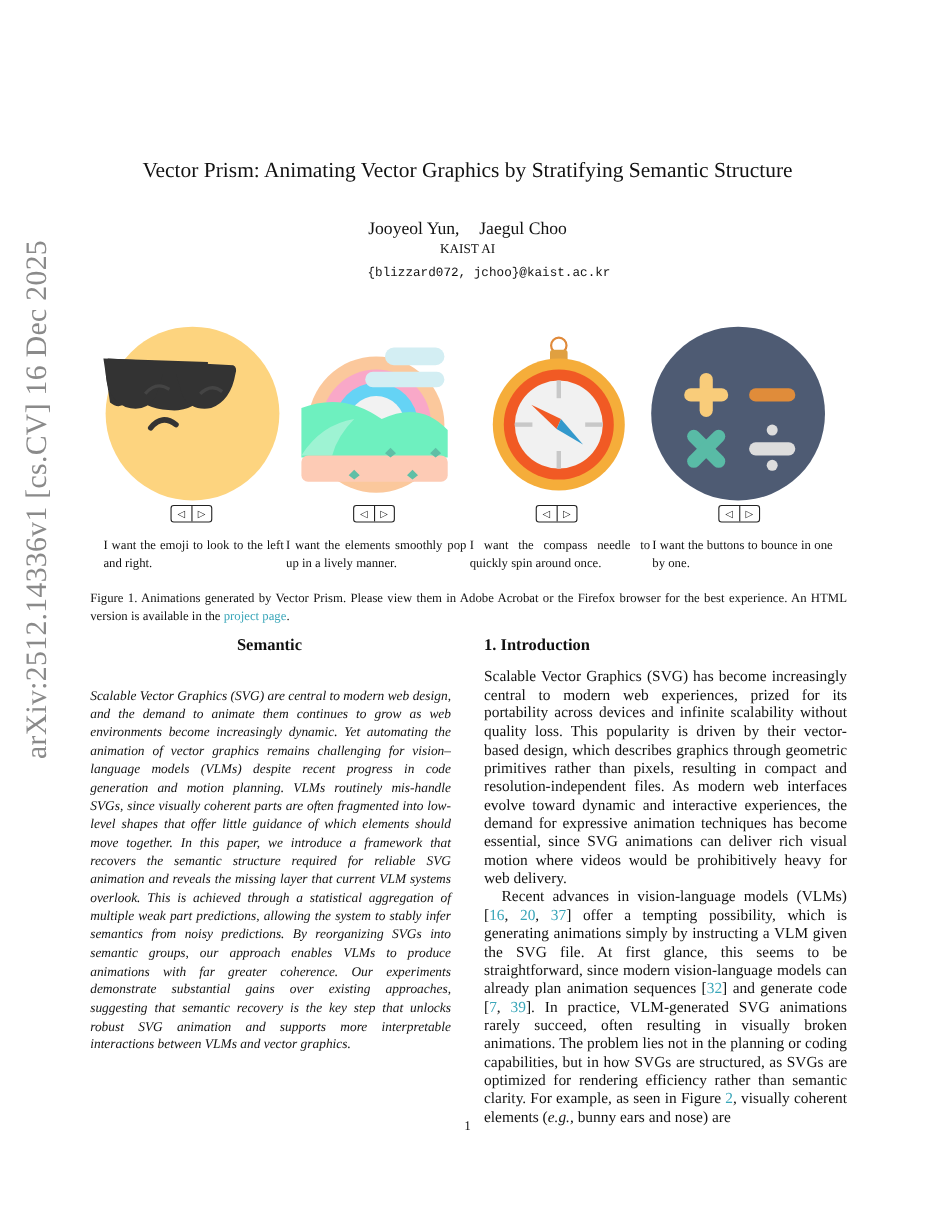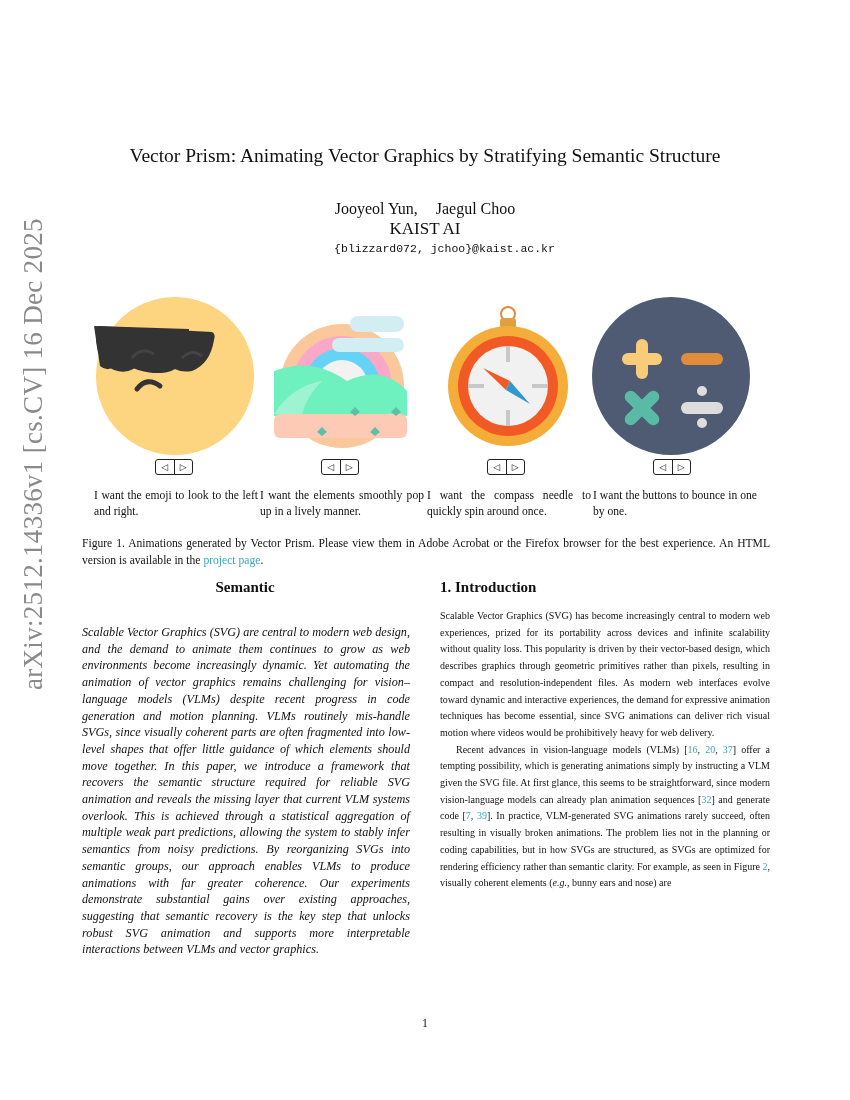--- a/index.html
+++ b/index.html
@@ -3,35 +3,35 @@
 <meta charset="utf-8">
 <style>
   html, body { margin:0; padding:0; background:#fff; }
   body { width:850px; height:1100px; position:relative; overflow:hidden;
          font-family:"Liberation Serif", "DejaVu Serif", serif; color:#111; }
   .arxiv-stamp { position:absolute; left:18px; top:690px; transform-origin:0 0; transform:rotate(-90deg);
          font-size:27px; color:#8a8a8a; white-space:nowrap; letter-spacing:0.3px; }
   .title { position:absolute; left:0; right:0; top:145px; text-align:center; font-size:19.5px; font-weight:normal; }
   .authors { position:absolute; left:0; right:0; top:200px; text-align:center; font-size:16px; }
   .authors .gap { display:inline-block; width:18px; }
-  .affil { position:absolute; left:0; right:0; top:219px; text-align:center; font-size:17px; }
+  .affil { position:absolute; left:0; right:0; top:219px; text-align:center; font-size:12px; }
   .email { position:absolute; left:0; right:0; top:242px; text-align:center; font-size:11.5px;
          font-family:"Liberation Mono", "DejaVu Sans Mono", monospace;margin-left:39px; }
   .fig { position:absolute; top:296px; width:166px; height:160px; }
   .controls { position:absolute; top:459px; width:38px; height:16px; border:1.3px solid #222; border-radius:3px;
          display:flex; box-sizing:border-box; background:#fff; }
   .controls span { flex:1; display:flex; align-items:center; justify-content:center; font-size:9px; line-height:1; cursor:pointer; }
   .controls span + span { border-left:1px solid #222; }
   .cap { position:absolute; top:488px; width:164px; font-size:11.6px; line-height:16px; text-align:justify; }
   .figcap { position:absolute; left:82px; top:536px; width:688px; font-size:11.6px; line-height:16.5px; text-align:justify; }
   .link { color:#3aa6b9; cursor:pointer; }
   .h-abs { position:absolute; left:82px; width:326px; top:579px; text-align:center; font-size:15px; font-weight:bold; }
   .h-intro { position:absolute; left:440px; top:579px; font-size:15px; font-weight:bold; }
   .abs { position:absolute; left:82px; top:624px; width:328px; font-size:12.2px; line-height:16.7px; font-style:italic; text-align:justify; hyphens:auto; }
-  .intro { position:absolute; left:440px; top:608px; width:330px; font-size:10px; line-height:16.7px; text-align:justify; hyphens:auto; }
+  .intro { position:absolute; left:440px; top:608px; width:330px; font-size:14px; line-height:16.7px; text-align:justify; hyphens:auto; }
   .intro p { margin:0; }
   .intro p + p { text-indent:16px; }
   .pagenum { position:absolute; left:0; right:0; top:1016px; text-align:center; font-size:12px; }
 </style>
 </head>
 <body>
 
 <div class="arxiv-stamp">arXiv:2512.14336v1  [cs.CV]  16 Dec 2025</div>
 
 <div class="title">Vector Prism: Animating Vector Graphics by Stratifying Semantic Structure</div>

